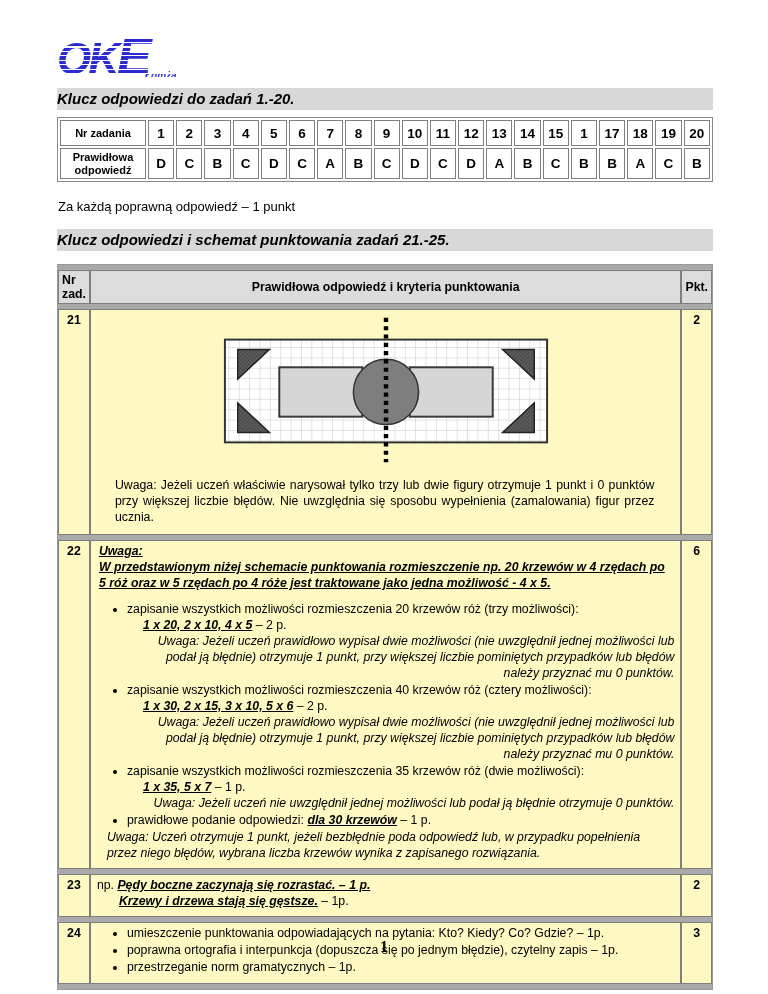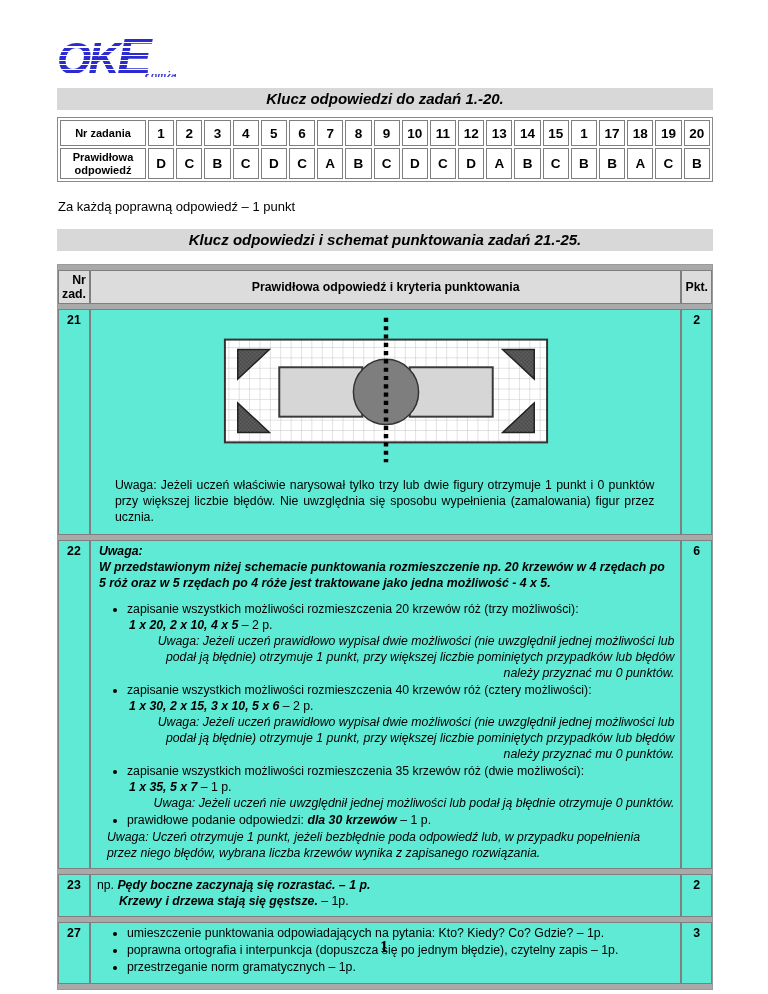--- a/index.html
+++ b/index.html
@@ -9,52 +9,52 @@
 
   
   .logo-wrap { position:relative; height:52px; width:200px; margin-bottom:2px; }
   .logo-text { position:absolute; left:0; top:-4px; font-style:italic; font-weight:bold; color:#2b2bd0; letter-spacing:-3px; line-height:1; }
   .logo-ok { font-size:44px; }
   .logo-e  { font-size:52px; }
   .logo-city { position:absolute; left:88px; top:36px; font-size:10px; font-style:italic; font-weight:bold; color:#3a3ad6; letter-spacing:0; }
   .logo-stripes { position:absolute; inset:0; background:repeating-linear-gradient(180deg, rgba(255,255,255,0) 0 3px, #ffffff 3px 4.5px); pointer-events:none; }
 
   
-  .band { background:#d8d8d8; text-align:center; font-weight:bold; font-style:italic; font-size:15px; padding:2px 0 3px; }
+  .band { background:#d8d8d8; text-align:left; font-weight:bold; font-style:italic; font-size:15px; padding:2px 0 3px; }
 
   
   table.answers { width:100%; border-collapse:separate; border-spacing:2px; border:1px solid #8a8a8a; margin-top:7px; table-layout:fixed; }
   table.answers td, table.answers th { border:1px solid #7f7f7f; text-align:center; vertical-align:middle; background:#fff; padding:0; }
   table.answers .lbl { width:86px; font-size:11px; font-weight:bold; line-height:1.15; padding:2px 1px;margin-top:40px; }
   table.answers .num { font-size:13.5px; font-weight:bold; height:26px; }
   table.answers .ans { font-size:13.5px; font-weight:bold; height:30px; }
 
   .plain-note { margin:17px 0 0 1px; font-size:13px; }
   .band2 { margin-top:15px; }
 
   
   table.key { width:100%; border-collapse:separate; border-spacing:0 5px; background:#a9a9a9; margin-top:13px; border:1px solid #9a9a9a; }
-  table.key th, table.key td { border:1px solid #7f7f7f; background:#5eead4; vertical-align:top; font-size:12.3px; }
+  table.key th, table.key td { border:1px solid #7f7f7f; background:#fef9c3; vertical-align:top; font-size:12.3px; }
   table.key th { background:#dcdcdc; font-weight:bold; height:26px; vertical-align:middle; padding:2px 3px; }
-  th.h-nr { width:28px; text-align:right; font-size:11.5px; }
+  th.h-nr { width:28px; text-align:left; font-size:11.5px; }
   th.h-crit { font-size:12.5px; }
   th.h-pkt { width:30px; text-align:center; font-size:11.5px; }
   td.c-nr { text-align:center; font-weight:bold; font-size:12.8px; padding-top:3px; }
   td.c-pkt { text-align:center; font-weight:bold; font-size:12.8px; padding-top:3px; }
   td.c-body { padding:3px 6px 6px 6px; line-height:1.3; }
 
   .fig-box { text-align:center; margin:2px 0 8px 0; }
   .note-just { text-align:justify; margin:2px 20px 2px 18px; }
 
-  .bi { font-weight:bold; font-style:italic; }
+  .bi { font-weight:bold; font-style:italic;text-decoration:underline; }
   .intro { margin:0 2px; }
   ul.crit { list-style:disc outside; margin:10px 0 0 0; padding-left:30px; }
   ul.crit.tight { margin-top:0; }
   ul.crit li { margin-bottom:1px; }
-  .mathline { margin-left:2px; }
+  .mathline { margin-left:16px; }
   .subnote { font-style:italic; margin-left:2px;text-align:right; }
   .final-note { font-style:italic; margin:0 2px 0 10px; }
   .r23-line2 { margin-left:22px; }
 
   .footer-page { position:absolute; left:0; top:938px; width:768px; text-align:center;
                  font-family:"Liberation Serif", serif; font-weight:bold; font-size:16px; }
 </style>
 </head>
 <body>
 
@@ -196,21 +196,21 @@
     <tr>
       <td class="c-nr">23</td>
       <td class="c-body">
         <div><span>np. </span><span class="bi">Pędy boczne zaczynają się rozrastać.</span><span class="bi"> – 1 p.</span></div>
         <div class="r23-line2"><span class="bi">Krzewy i drzewa stają się gęstsze.</span><span> – 1p.</span></div>
       </td>
       <td class="c-pkt">2</td>
     </tr>
 
     <tr>
-      <td class="c-nr">27</td>
+      <td class="c-nr">24</td>
       <td class="c-body">
         <ul class="crit tight">
           <li>umieszczenie punktowania odpowiadających na pytania: Kto? Kiedy? Co? Gdzie? – 1p.</li>
           <li>poprawna ortografia i interpunkcja (dopuszcza się po jednym błędzie), czytelny zapis – 1p.</li>
           <li>przestrzeganie norm gramatycznych – 1p.</li>
         </ul>
       </td>
       <td class="c-pkt">3</td>
     </tr>
   </tbody>

